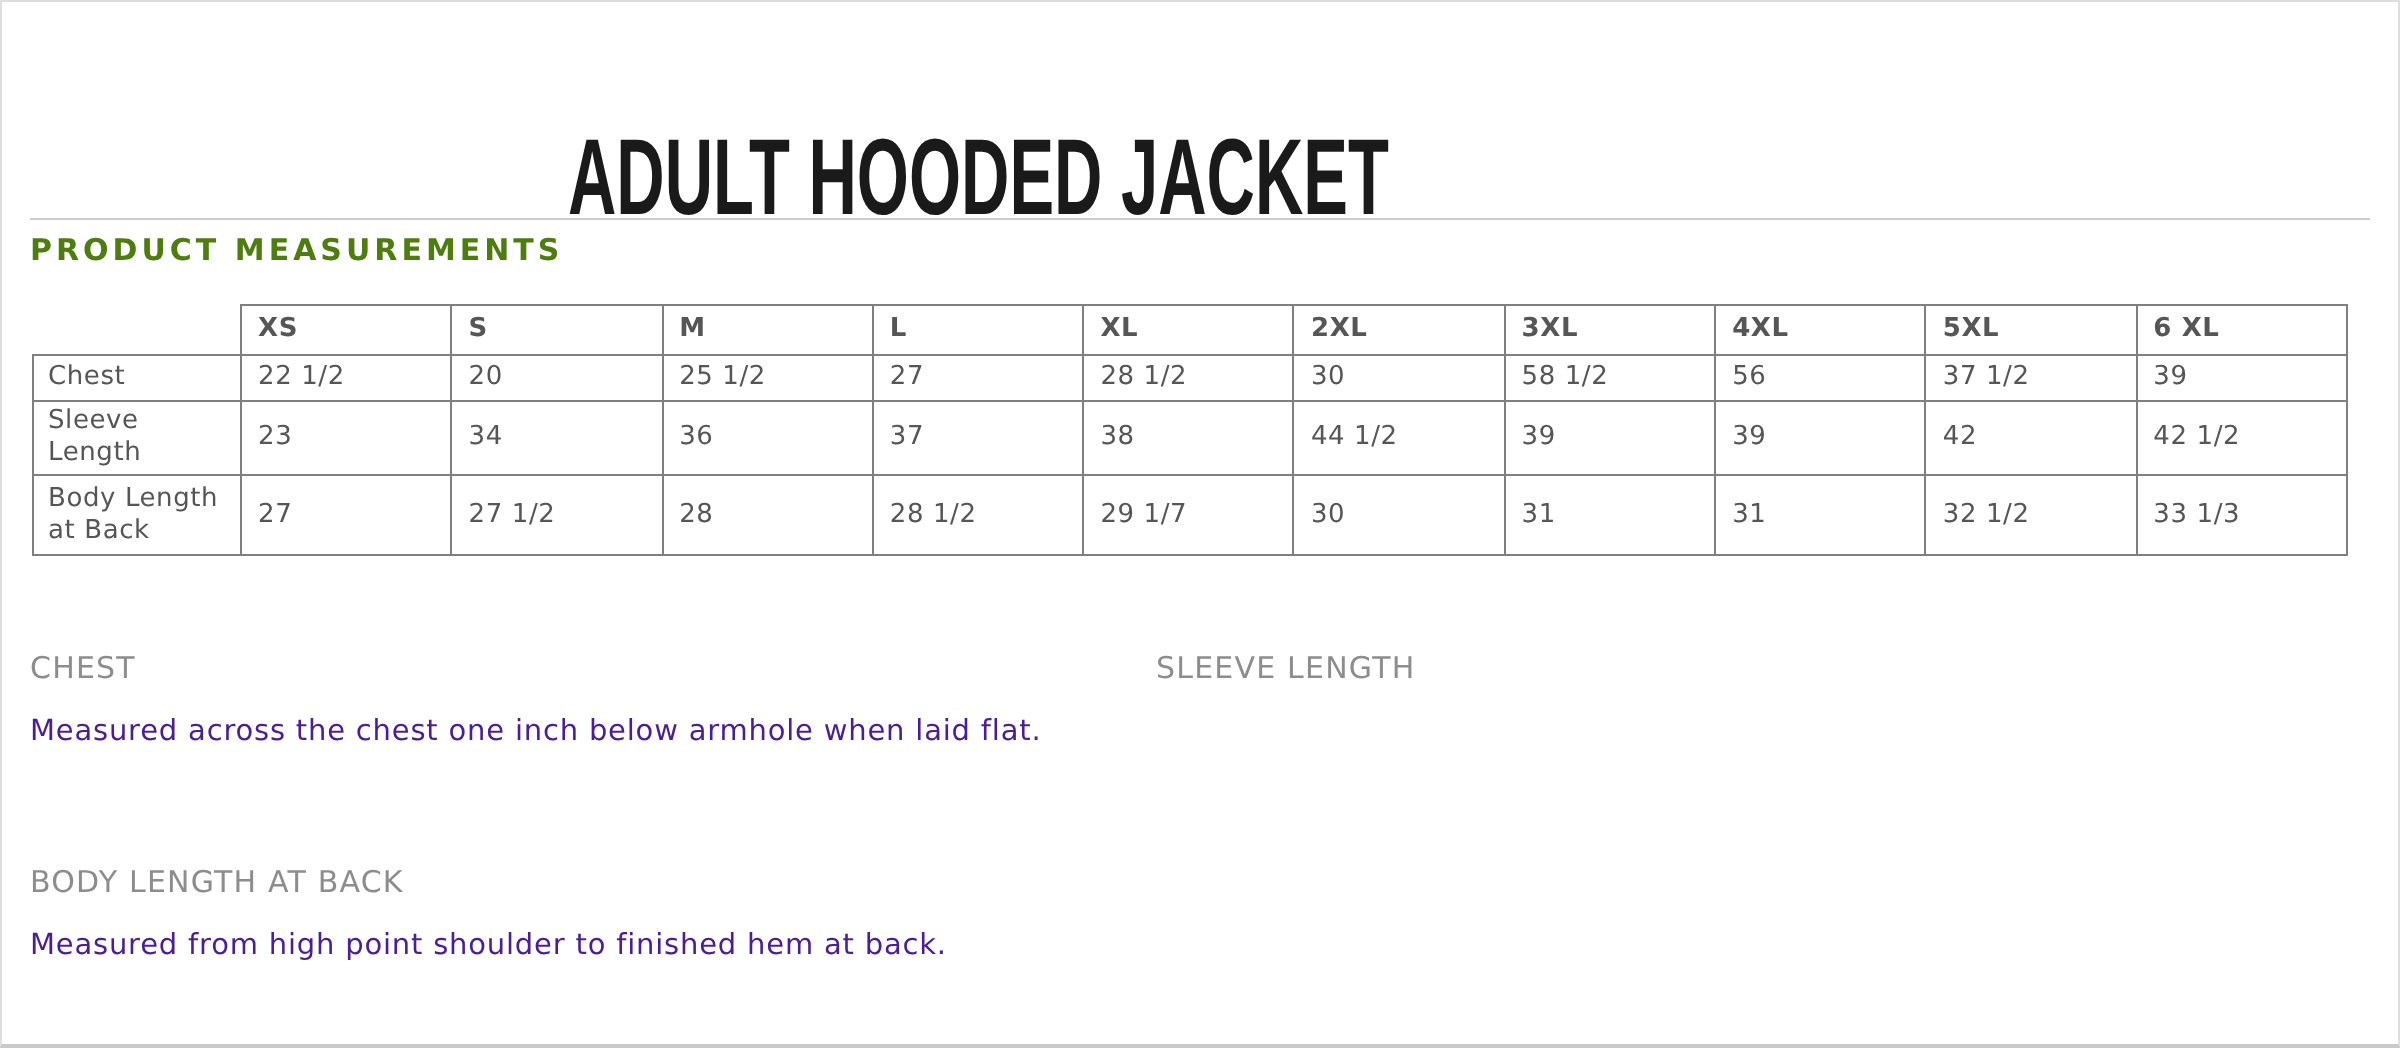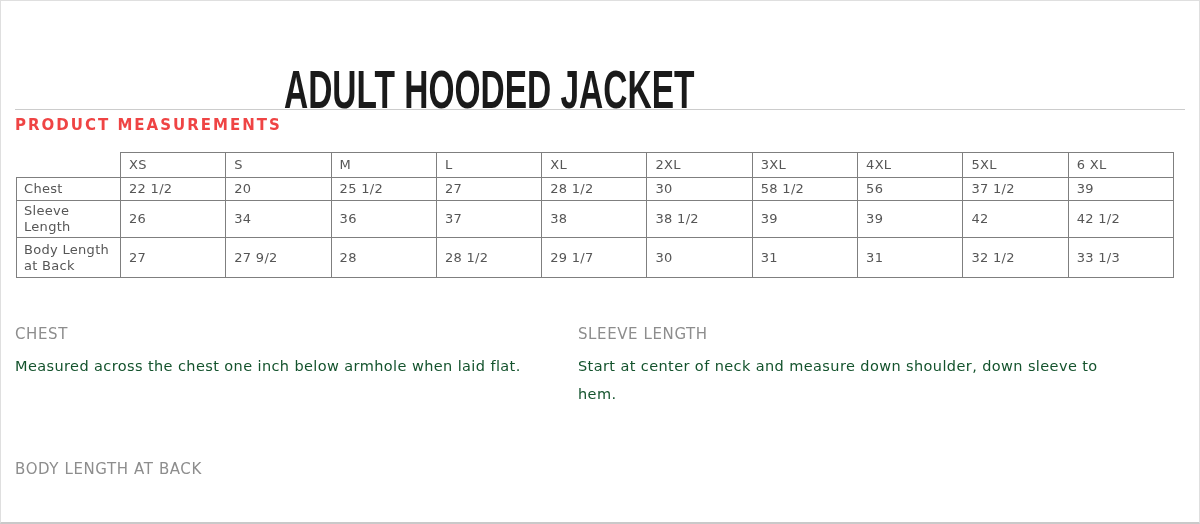--- a/index.html
+++ b/index.html
@@ -36,21 +36,21 @@
     margin: 30px 14px 0 14px;
     height: 0;
   }
 
   
   .section-title {
     margin: 7px 0 0 14px;
     font-size: 15px;
     font-weight: bold;
     letter-spacing: 2px;
-    color: #ef4444;
+    color: #4d7c0f;
     line-height: 16px;
   }
 
   
   table.size-table {
     margin: 19px 0 0 15px;
     border-collapse: collapse;
     table-layout: fixed;
     width: 1158px;
   }
@@ -60,21 +60,21 @@
     font-weight: normal;
     color: #565656;
     text-align: left;
     padding: 2px 8px;
     vertical-align: middle;
     letter-spacing: 0.3px;
     line-height: 16px;
   }
   .size-table col.label-col { width: 104px; }
   .size-table th.corner { border: none; }
-  .size-table tr.header-row th { height: 25px; }
+  .size-table tr.header-row th { height: 25px; font-weight: bold; }
   .size-table tr.row-chest td { height: 23px; }
   .size-table tr.row-sleeve td { height: 37px; }
   .size-table tr.row-body td { height: 40px; }
   .size-table td.row-label { padding-left: 7px; }
 
   
   .defs {
     margin: 47px 14px 0 14px;
     display: grid;
     grid-template-columns: 563px 1fr;
@@ -83,21 +83,21 @@
   .def-heading {
     font-size: 15px;
     line-height: 18px;
     color: #8d8d8d;
     letter-spacing: 0.6px;
     margin: 0 0 9px 0;
     font-weight: normal;
   }
   .def-text {
     font-size: 14.5px;
-    color: #14532d;
+    color: #4c1d95;
     line-height: 28px;
     letter-spacing: 0.4px;
     margin: 0;
   }
   .defs-row2 { margin-top: 52px; }
 </style>
 </head>
 <body>
 
 <div class="title-wrap">
@@ -144,53 +144,53 @@
     <td>27</td>
     <td>28 1/2</td>
     <td>30</td>
     <td>58 1/2</td>
     <td>56</td>
     <td>37 1/2</td>
     <td>39</td>
   </tr>
   <tr class="row-sleeve">
     <td class="row-label">Sleeve Length</td>
-    <td>26</td>
+    <td>23</td>
     <td>34</td>
     <td>36</td>
     <td>37</td>
     <td>38</td>
-    <td>38 1/2</td>
+    <td>44 1/2</td>
     <td>39</td>
     <td>39</td>
     <td>42</td>
     <td>42 1/2</td>
   </tr>
   <tr class="row-body">
     <td class="row-label">Body Length at Back</td>
     <td>27</td>
-    <td>27 9/2</td>
+    <td>27 1/2</td>
     <td>28</td>
     <td>28 1/2</td>
     <td>29 1/7</td>
     <td>30</td>
     <td>31</td>
     <td>31</td>
     <td>32 1/2</td>
     <td>33 1/3</td>
   </tr>
 </tbody>
   </table>
 
 <div class="defs">
   <div class="def-block">
     <h3 class="def-heading">CHEST</h3>
     <p class="def-text">Measured across the chest one inch below armhole when laid flat.</p>
   </div>
   <div class="def-block">
     <h3 class="def-heading">SLEEVE LENGTH</h3>
-    <p class="def-text">Start at center of neck and measure down shoulder, down sleeve to hem.</p>
   </div>
   <div class="def-block defs-row2">
     <h3 class="def-heading">BODY LENGTH AT BACK</h3>
+    <p class="def-text">Measured from high point shoulder to finished hem at back.</p>
   </div>
   <div></div>
 </div>
 
 </body></html>

